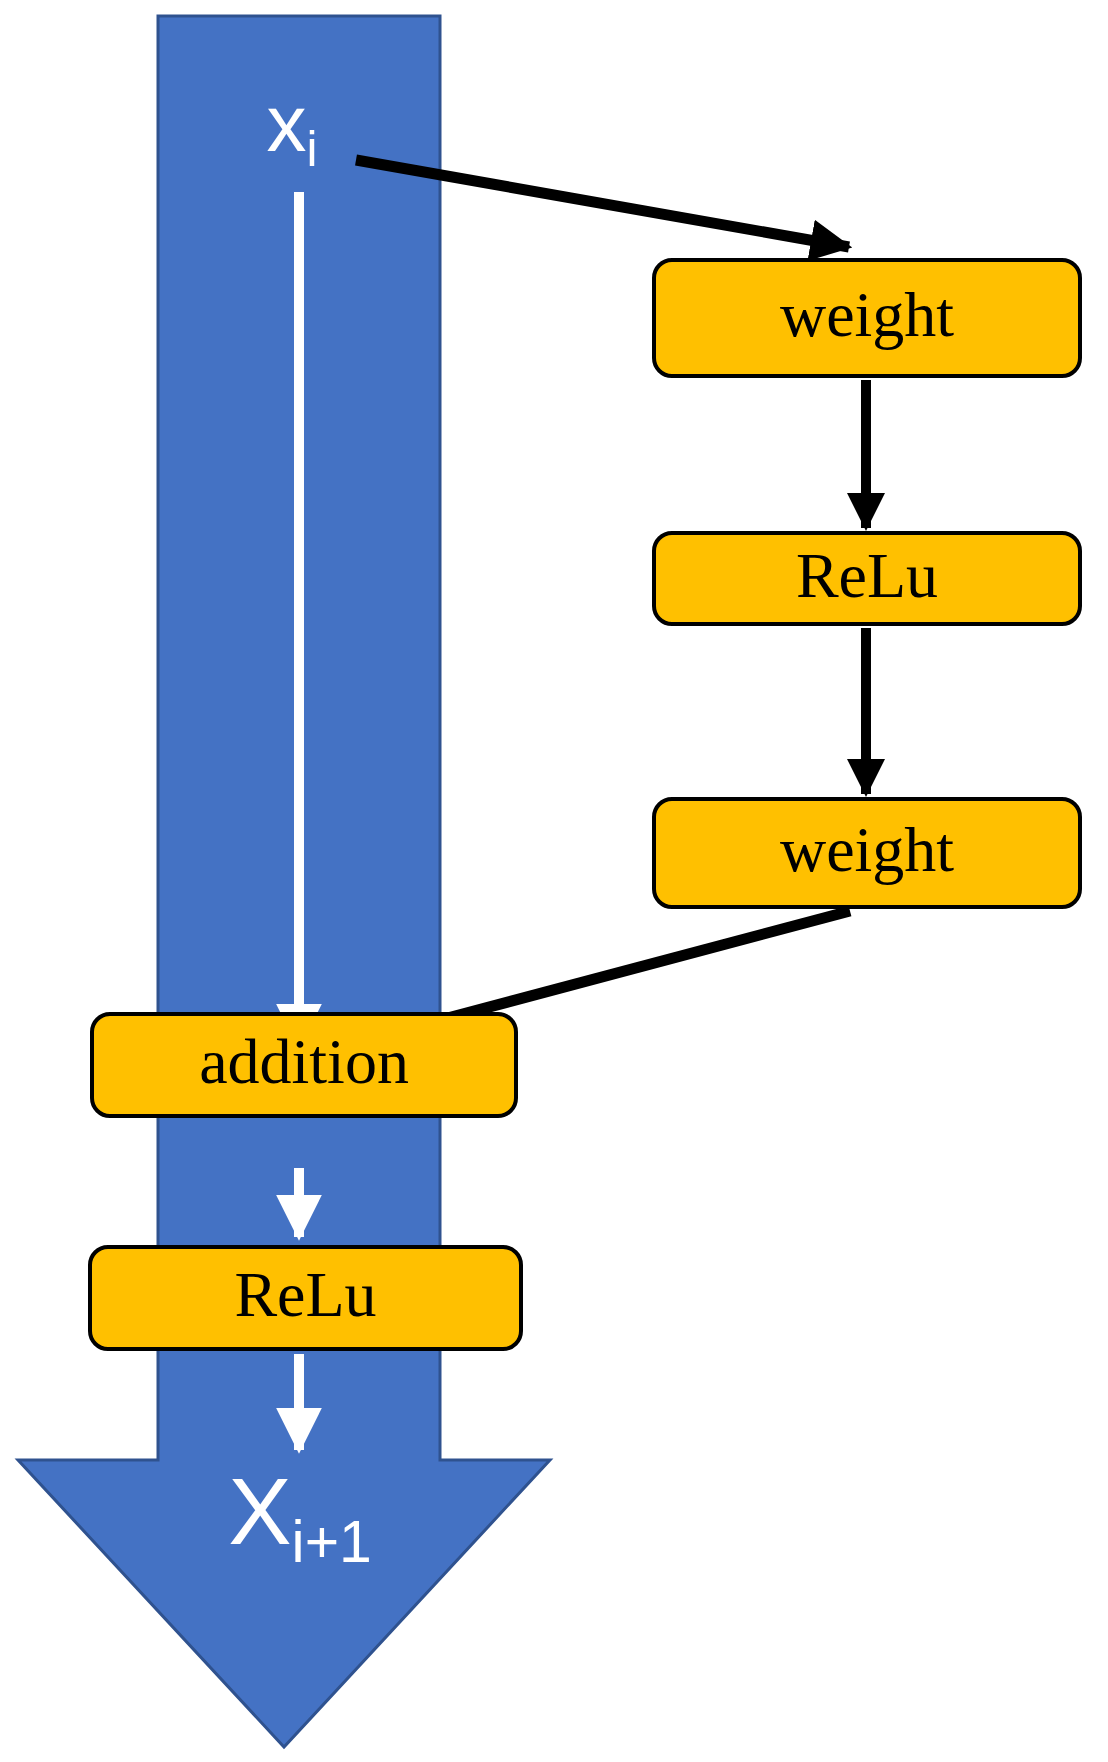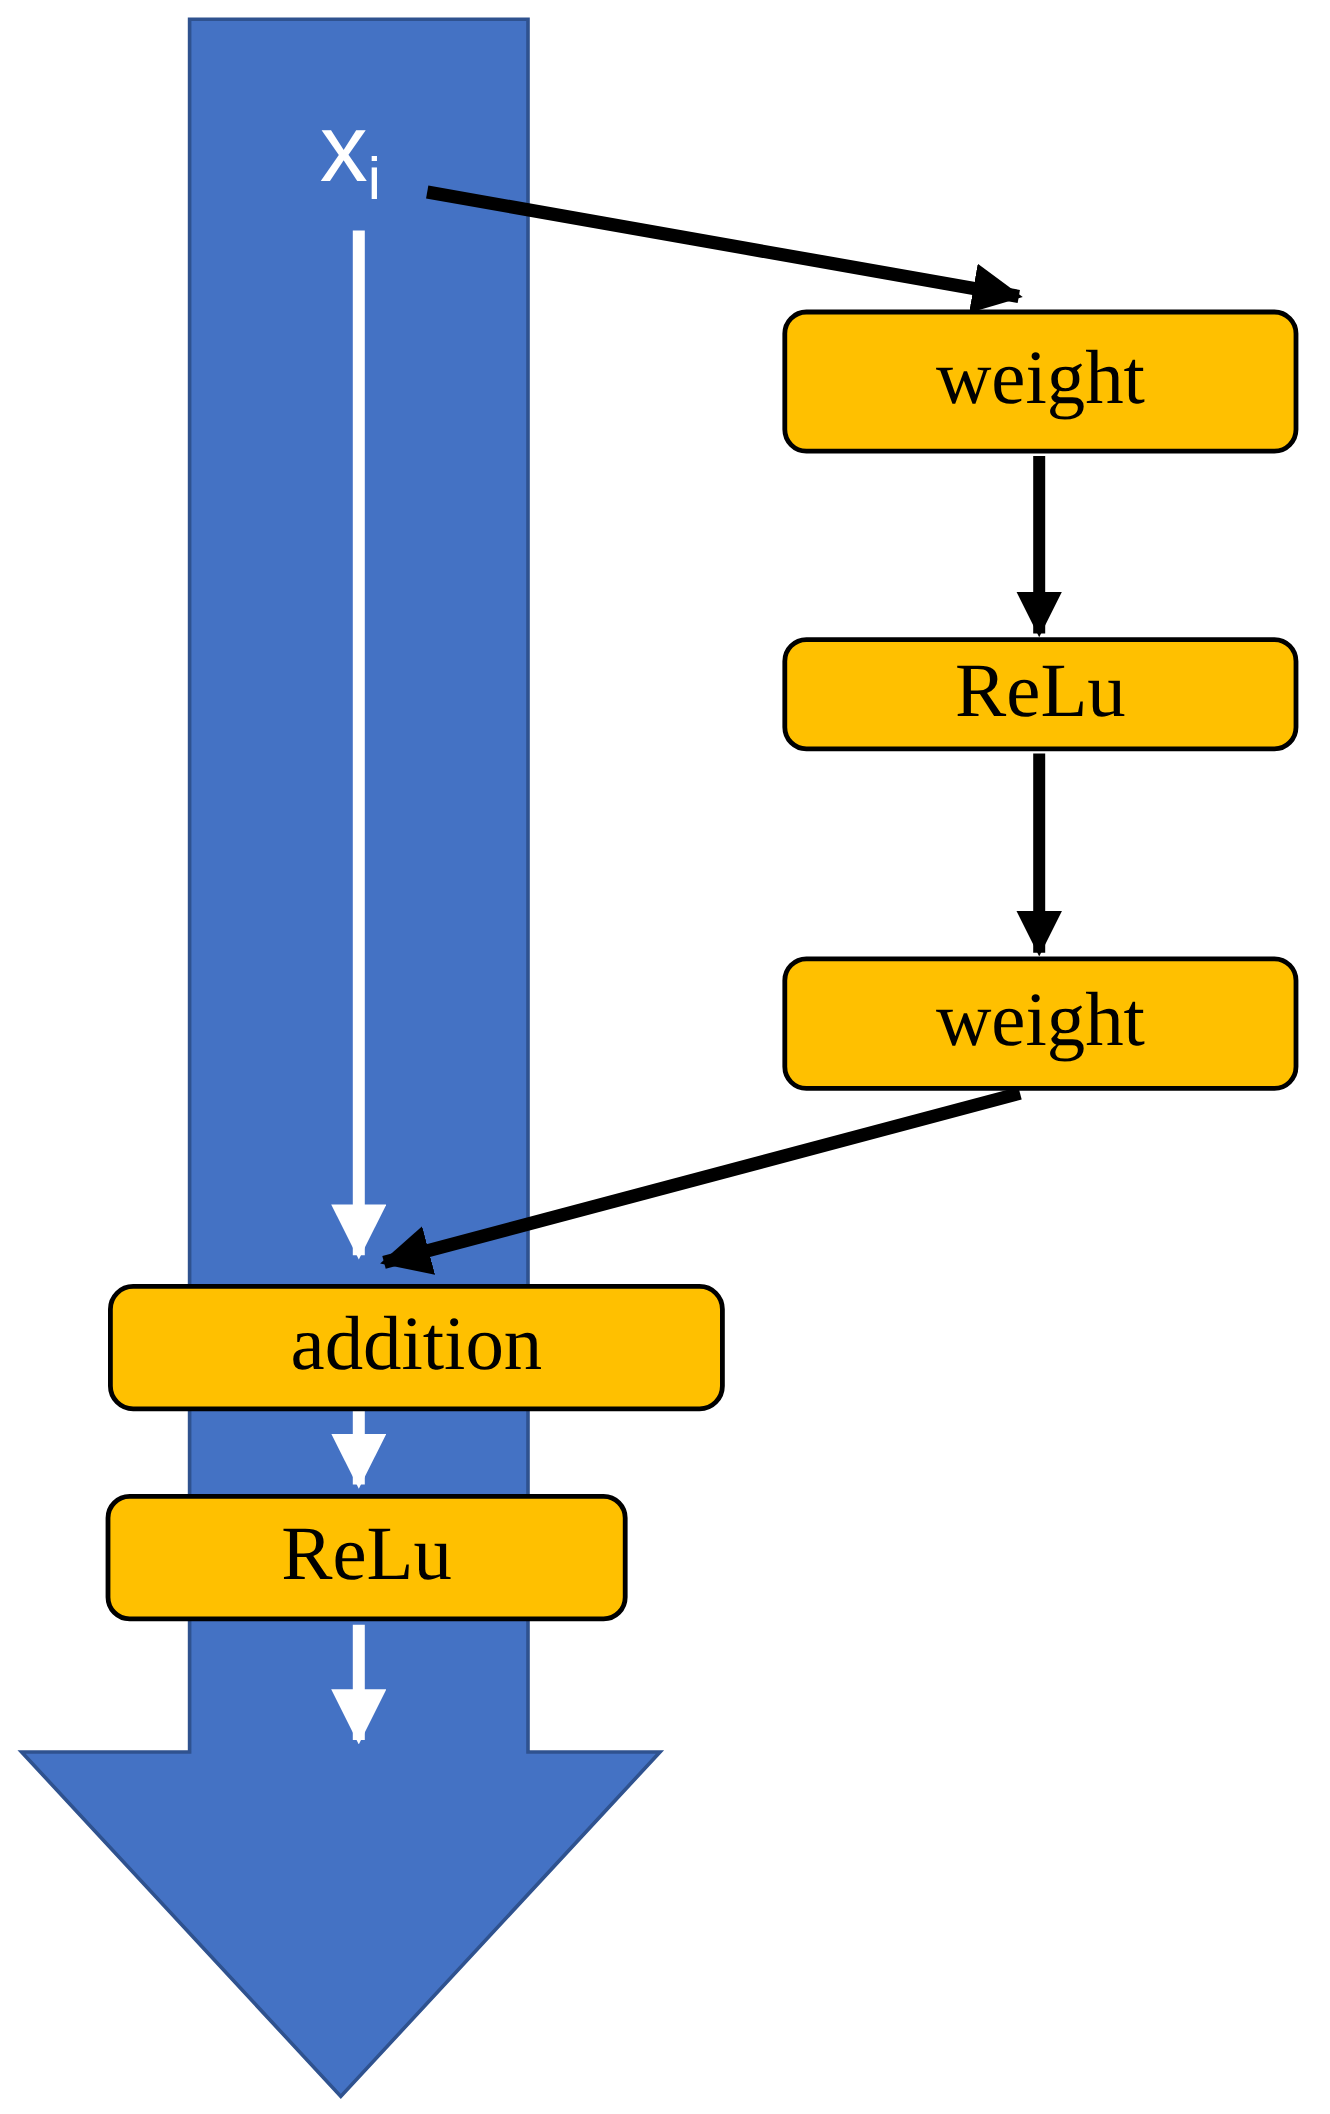--- a/index.html
+++ b/index.html
@@ -33,21 +33,21 @@
     justify-content: center;
     font-family: "Liberation Serif", serif;
     font-size: 64px;
     line-height: 1;
     color: #000000;
     padding-bottom: 6px;
   }
   .box-weight-1 { left: 652px; top: 258px;  width: 430px; height: 120px; }
   .box-relu-r   { left: 652px; top: 531px;  width: 430px; height: 95px;  }
   .box-weight-2 { left: 652px; top: 797px;  width: 430px; height: 112px; }
-  .box-addition { left: 90px;  top: 1070px; width: 514px; height: 106px; border-radius: 21px; }
+  .box-addition { left: 90px;  top: 1012px; width: 428px; height: 106px; }
   .box-relu-l   { left: 88px;  top: 1245px; width: 435px; height: 106px; }
 
   .flow-label {
     position: absolute;
     color: #ffffff;
     font-family: "Liberation Sans", sans-serif;
     line-height: 1;
     text-align: center;
     white-space: nowrap;
   }
@@ -91,20 +91,21 @@
     <line x1="299" y1="1354" x2="299" y2="1450" stroke-width="10" marker-end="url(#head-white)" stroke="#FFFFFF"></line>
 
     <line x1="356" y1="160" x2="849" y2="247" stroke-width="11" marker-end="url(#head-black)" stroke="#000000"></line>
     <line x1="866" y1="380" x2="866" y2="528" stroke-width="10" marker-end="url(#head-black)" stroke="#000000"></line>
     <line x1="866" y1="628" x2="866" y2="794" stroke-width="10" marker-end="url(#head-black)" stroke="#000000"></line>
     <line x1="850" y1="911" x2="320" y2="1052" stroke-width="11" marker-end="url(#head-black)" stroke="#000000"></line>
   </svg>
 
   <div class="flow-label label-input"><span>x</span><sub>i</sub></div>
 
+  <div class="flow-label label-output"><span>X</span><sub>i+1</sub></div>
 
   <div class="node-box box-weight-1">weight</div>
   <div class="node-box box-relu-r">ReLu</div>
   <div class="node-box box-weight-2">weight</div>
 
   <div class="node-box box-addition">addition</div>
   <div class="node-box box-relu-l">ReLu</div>
 
 </div>
 

